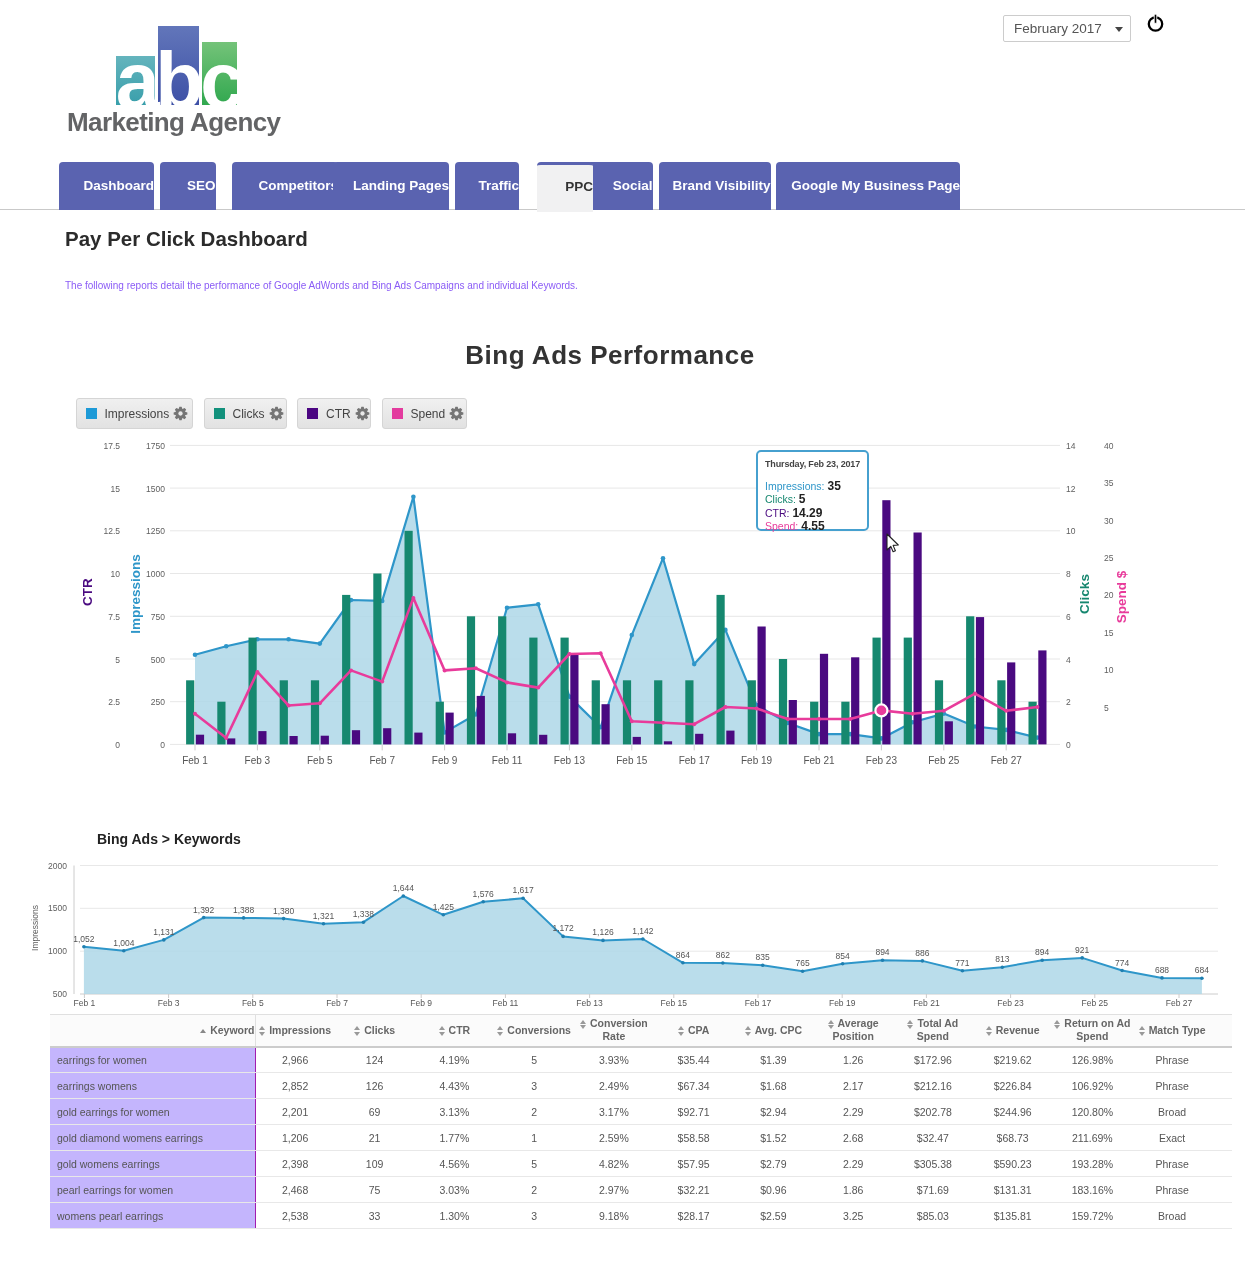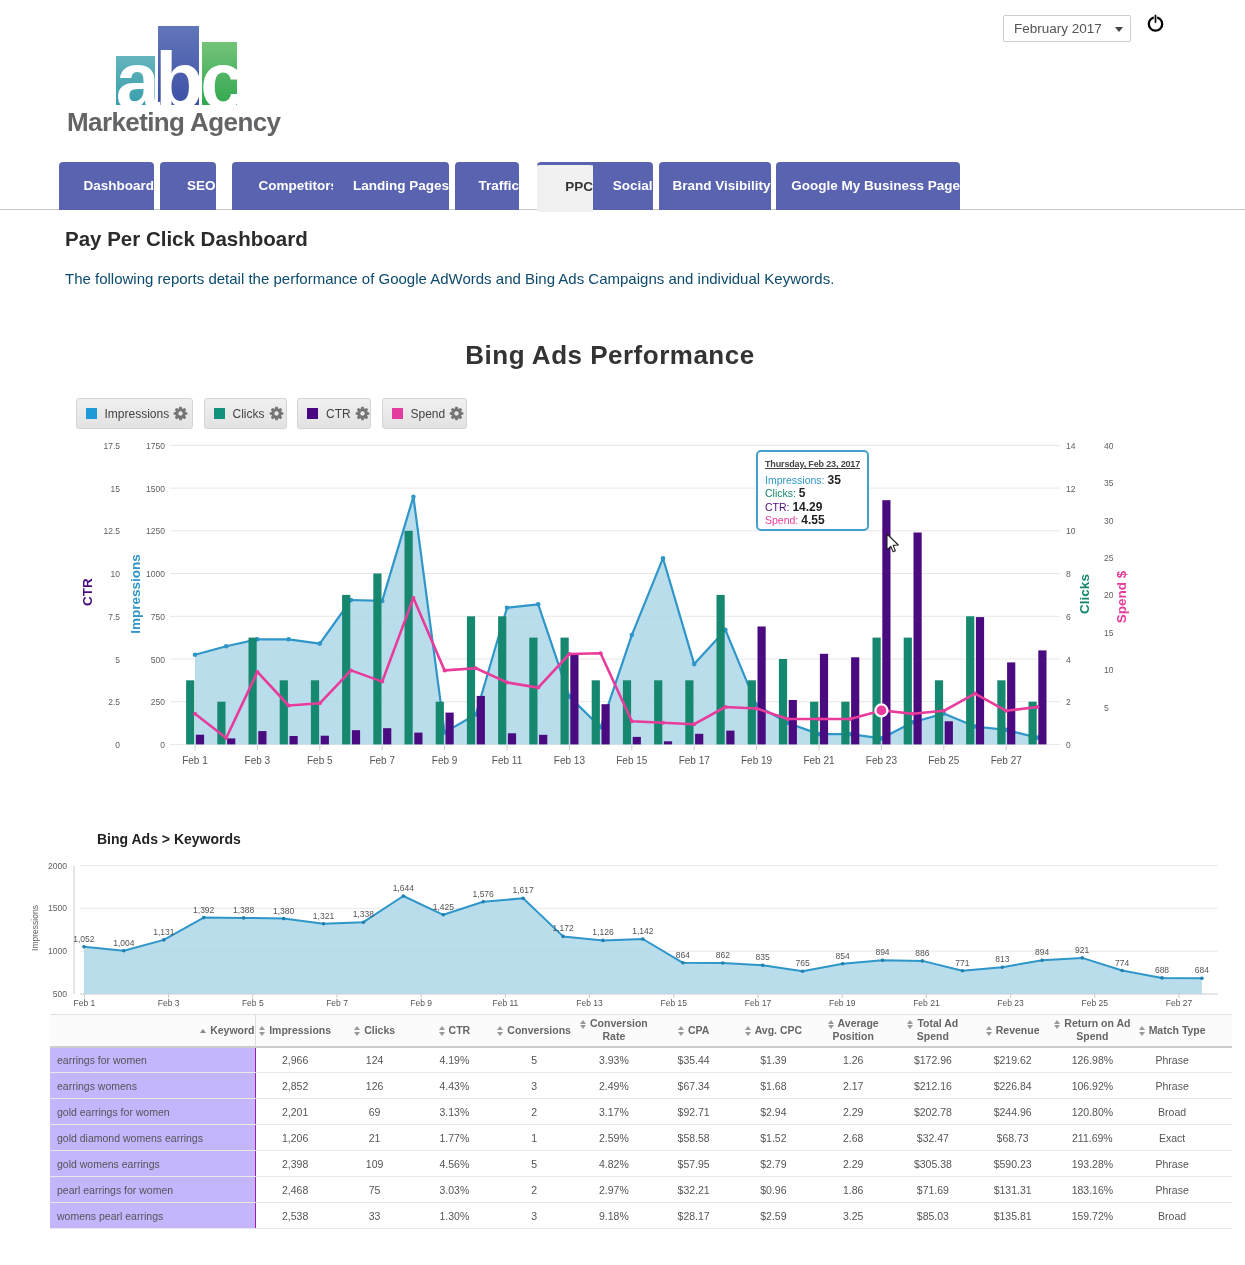--- a/index.html
+++ b/index.html
@@ -16,33 +16,33 @@
   background:#ffffff; font-size:13.5px; color:#555555; line-height:25px; padding-left:10px; }
 #dd .tri { position:absolute; right:7px; top:11px; width:0; height:0;
   border-left:4px solid transparent; border-right:4px solid transparent; border-top:5px solid #444444; }
 
 .tab { position:absolute; top:162px; height:48px; background:#5a63b0; border-radius:4px 4px 0 0;
   color:#ffffff; font-weight:bold; font-size:13.5px; text-align:right; line-height:48px; z-index:2; white-space:nowrap; }
 #navline { left:0; top:209px; width:1245px; height:1px; background:#c9c9c9; z-index:1; }
 #ppctab { background:#f1f1f2; color:#333333; border-top:3px solid #5a63b0; line-height:43px; height:50px; z-index:3;margin-left:12px; }
 
 #h1 { left:65px; top:227px; font-size:20.5px; font-weight:bold; color:#2b2b2b; }
-#desc { left:65px; top:270px; font-size:15px; color:#0c4a6e; }
+#desc { left:65px; top:280px; font-size:10px; color:#8b5cf6; }
 #ctitle { left:0px; top:340px; width:1220px; text-align:center; font-size:26px; font-weight:bold; color:#333333; letter-spacing:0.5px; }
 
 .leg { position:absolute; top:398px; height:31px; background:linear-gradient(#f0f0f0,#e2e2e2); border:1px solid #d5d5d5;
   border-radius:3px; font-size:12px; color:#444444; display:flex; align-items:center;
   padding:0 4px 0 9px; }
 .leg .sq { width:11px; height:11px; flex:none; }
 .leg .lb { margin-left:8px; margin-right:auto; white-space:nowrap; }
 .leg svg { margin-left:4px; flex:none; }
 
 #tip { white-space:nowrap; left:756px; top:450px; width:113px; height:81px; background:#ffffff; border:2px solid #46a0cf;
   border-radius:5px; padding:6px 0 0 7px; font-size:10.5px; z-index:5; }
-#tip .t0 { color:#444444; font-size:9px; font-weight:bold; letter-spacing:-0.15px; margin-bottom:3px;text-decoration:underline; }
+#tip .t0 { color:#444444; font-size:9px; font-weight:bold; letter-spacing:-0.15px; margin-bottom:9px; }
 #tip div { line-height:13.2px; }
 #tip b { color:#222222; font-size:12px; }
 
 #kwh { left:49px; top:831px; font-size:14px; font-weight:bold; color:#222222;padding-left:48px; }
 
 #kwtable { position:absolute; left:50px; top:1014px; width:1182px; border-collapse:collapse;
   table-layout:fixed; font-size:10.5px; color:#555555; }
 #kwtable col.c0 { width:205px; }
 #kwtable th { font-size:10.5px; font-weight:bold; color:#666666; background:#fbfbfb; white-space:nowrap;
   border-top:1px solid #e0e0e0; border-bottom:2px solid #cccccc; height:32px; text-align:center;

